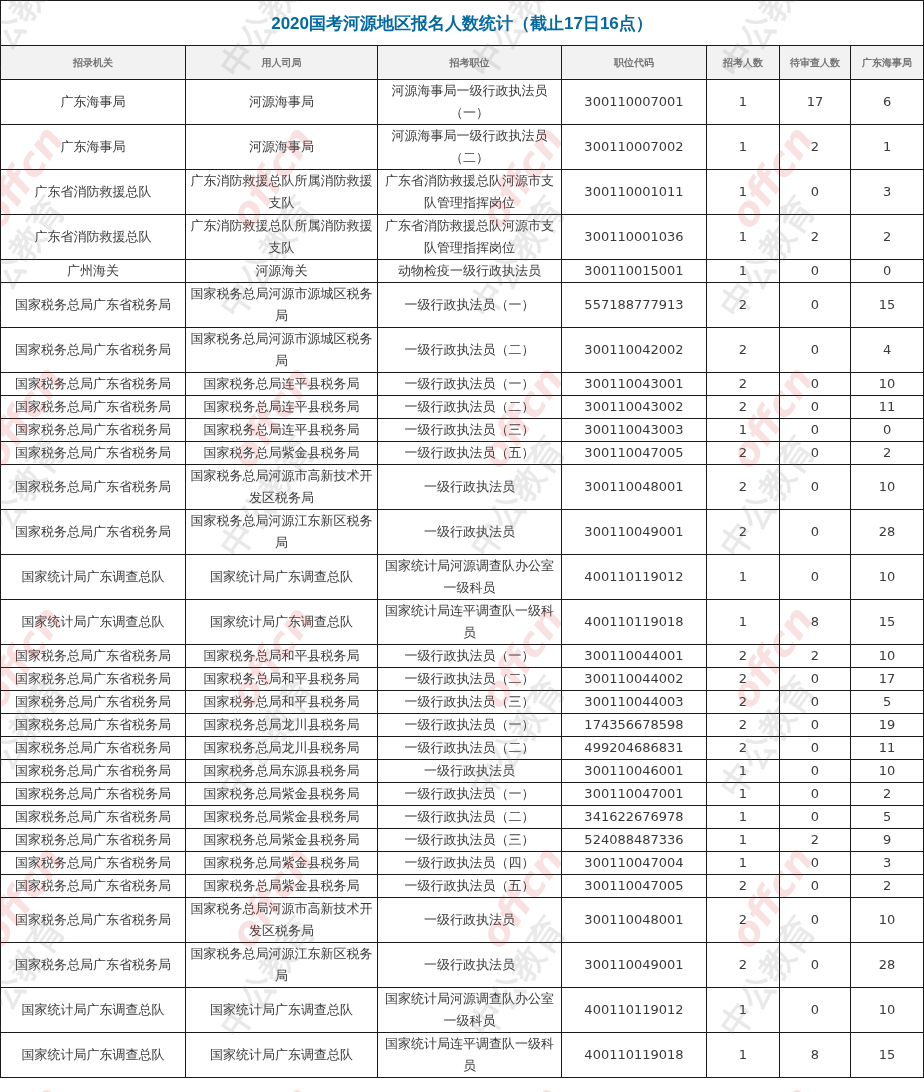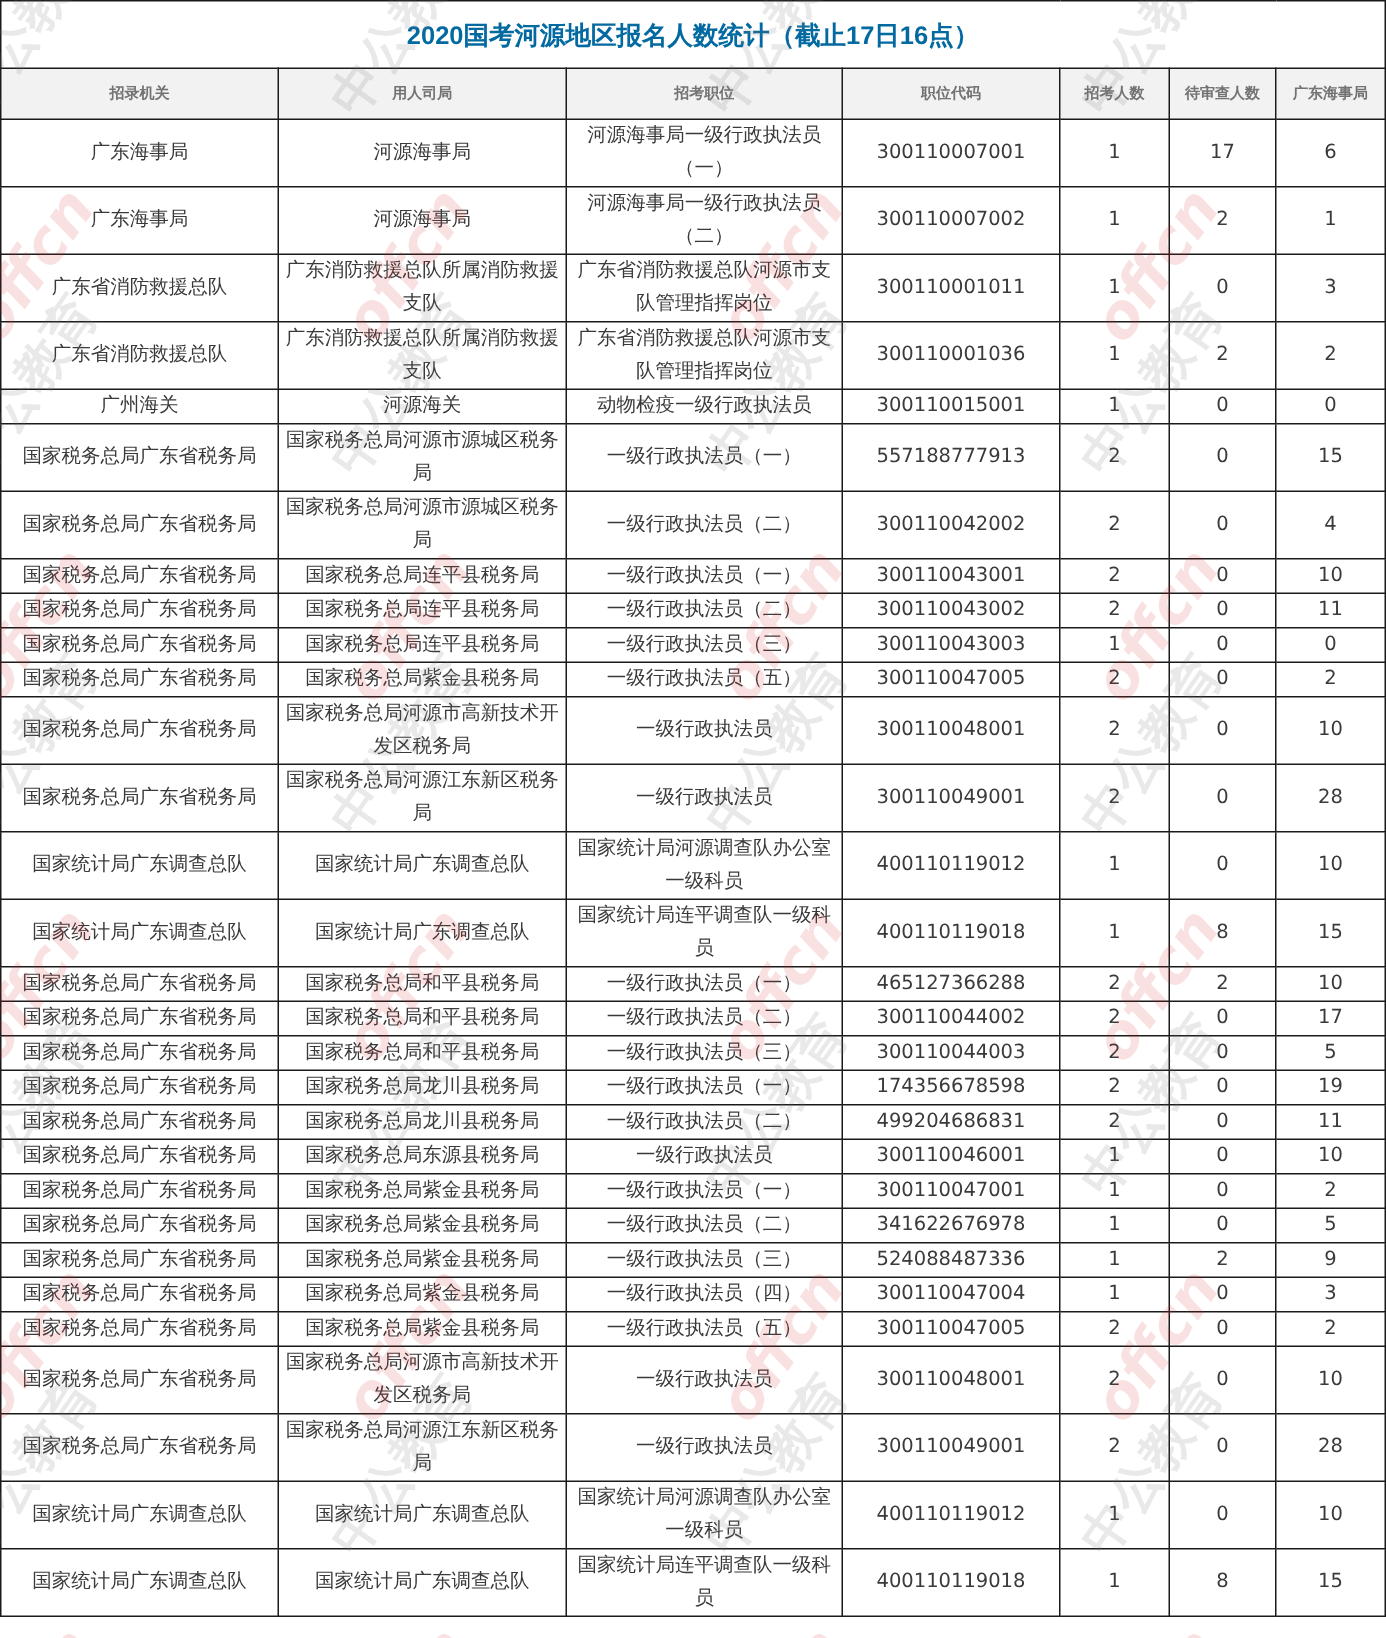--- a/index.html
+++ b/index.html
@@ -182,21 +182,21 @@
           <td class="body-cell">国家统计局连平调查队一级科员</td>
           <td class="body-cell">400110119018</td>
           <td class="body-cell">1</td>
           <td class="body-cell">8</td>
           <td class="body-cell">15</td>
         </tr>
         <tr>
           <td class="body-cell">国家税务总局广东省税务局</td>
           <td class="body-cell">国家税务总局和平县税务局</td>
           <td class="body-cell">一级行政执法员（一）</td>
-          <td class="body-cell">465127366288</td>
+          <td class="body-cell">300110044001</td>
           <td class="body-cell">2</td>
           <td class="body-cell">2</td>
           <td class="body-cell">10</td>
         </tr>
         <tr>
           <td class="body-cell">国家税务总局广东省税务局</td>
           <td class="body-cell">国家税务总局和平县税务局</td>
           <td class="body-cell">一级行政执法员（二）</td>
           <td class="body-cell">300110044002</td>
           <td class="body-cell">2</td>

